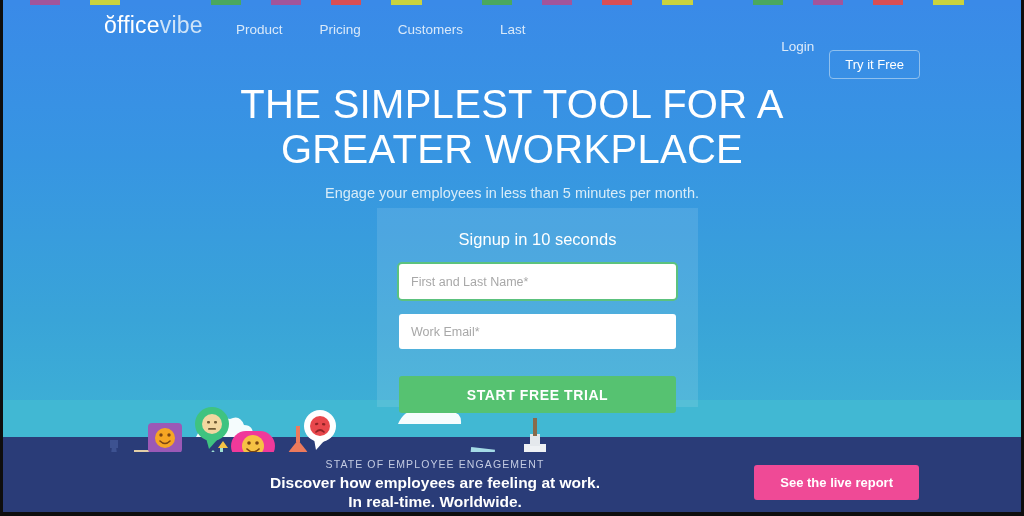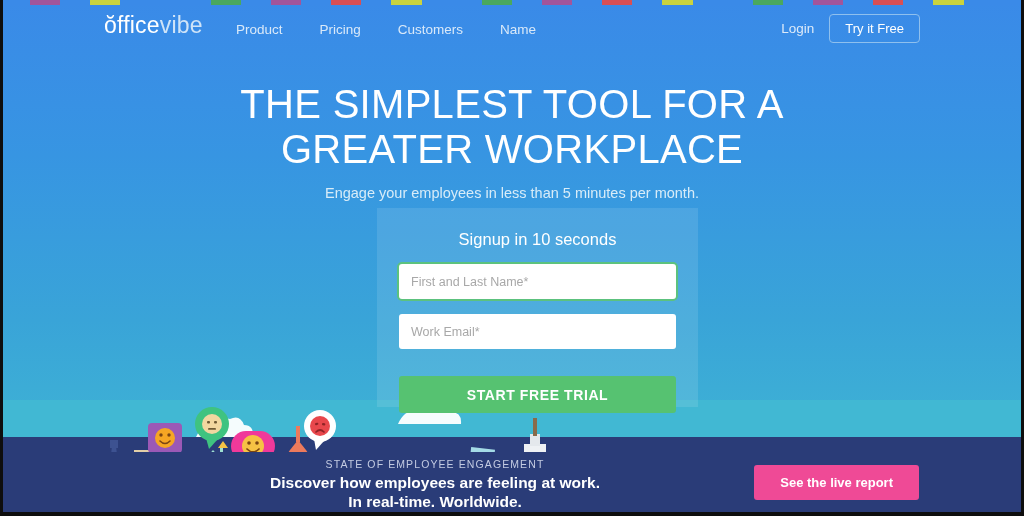--- a/index.html
+++ b/index.html
@@ -24,21 +24,21 @@
     font-size:23px;letter-spacing:.2px;color:#ffffff;font-weight:300;line-height:1;
     white-space:nowrap;
   }
   .logo .vibe{color:#cfe4f8;}
   .nav{position:absolute;left:236px;top:17px;display:flex;gap:37px;}
   .nav a{color:#d9e9f9;font-size:13.5px;text-decoration:none;white-space:nowrap;}
   .right-nav{position:absolute;right:104px;top:9px;display:flex;align-items:center;gap:15px;}
   .login{color:#dceaf9;font-size:13.5px;text-decoration:none;}
   .tryfree{
     border:1px solid #8fc0ee;border-radius:4px;color:#ffffff;font-size:13px;
-    padding:7px 15px;text-decoration:none;line-height:1;white-space:nowrap;
+    padding:7px 15px;text-decoration:none;line-height:1;white-space:nowrap;margin-top:36px;
   }
 
   
   .hero{position:absolute;top:82px;left:0;width:1024px;text-align:center;z-index:20;}
   .h1a{
     font-size:40px;color:#ffffff;font-weight:300;letter-spacing:.3px;
     line-height:1.12;margin:0;
   }
   .h1b{
     font-size:40px;color:#ffffff;font-weight:normal;letter-spacing:.3px;
@@ -154,21 +154,21 @@
 
   <div class="header">
     <div class="logo">
       <span>ŏffice</span><span class="vibe">vibe</span>
     </div>
 
     <div class="nav">
       <a href="#">Product</a>
       <a href="#">Pricing</a>
       <a href="#">Customers</a>
-      <a href="#">Name</a>
+      <a href="#">Last</a>
     </div>
 
     <div class="right-nav">
       <a href="#" class="login">Login</a>
       <a href="#" class="tryfree">Try it Free</a>
     </div>
   </div>
 
   <div class="hero">
     <h1 class="h1a">THE SIMPLEST TOOL FOR A</h1>

